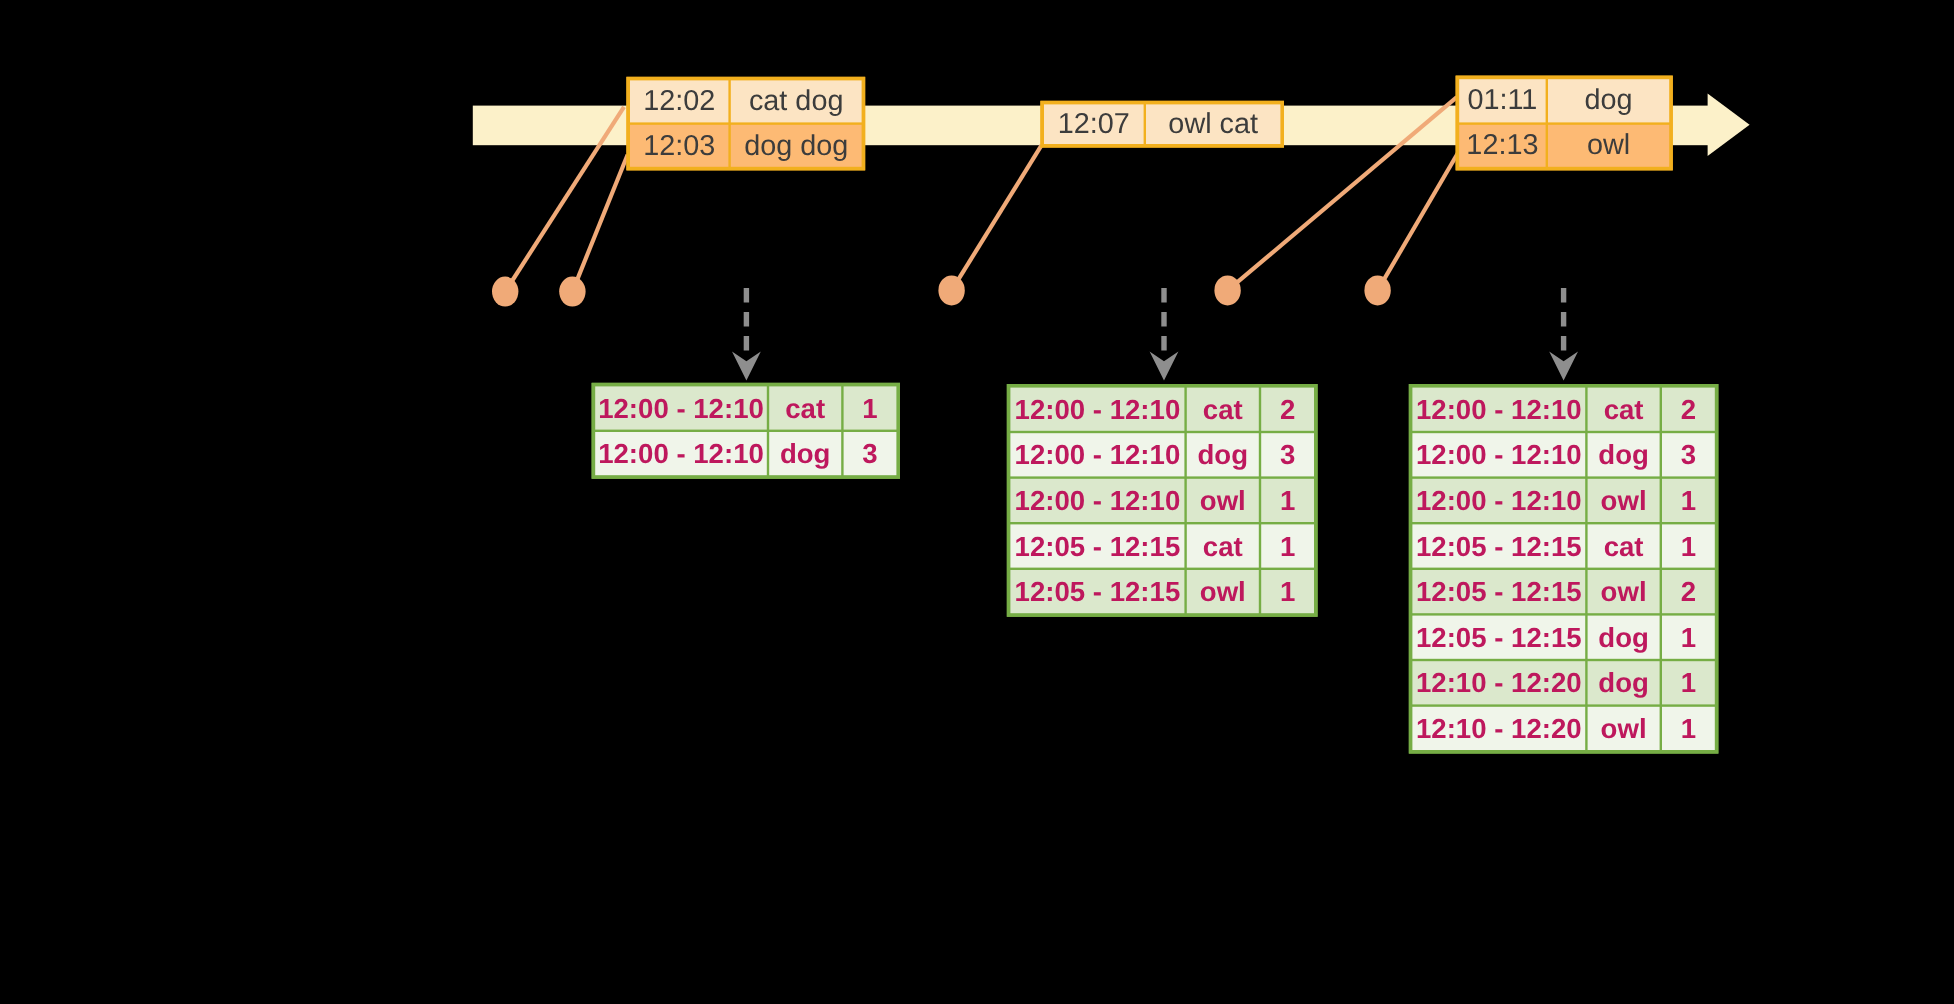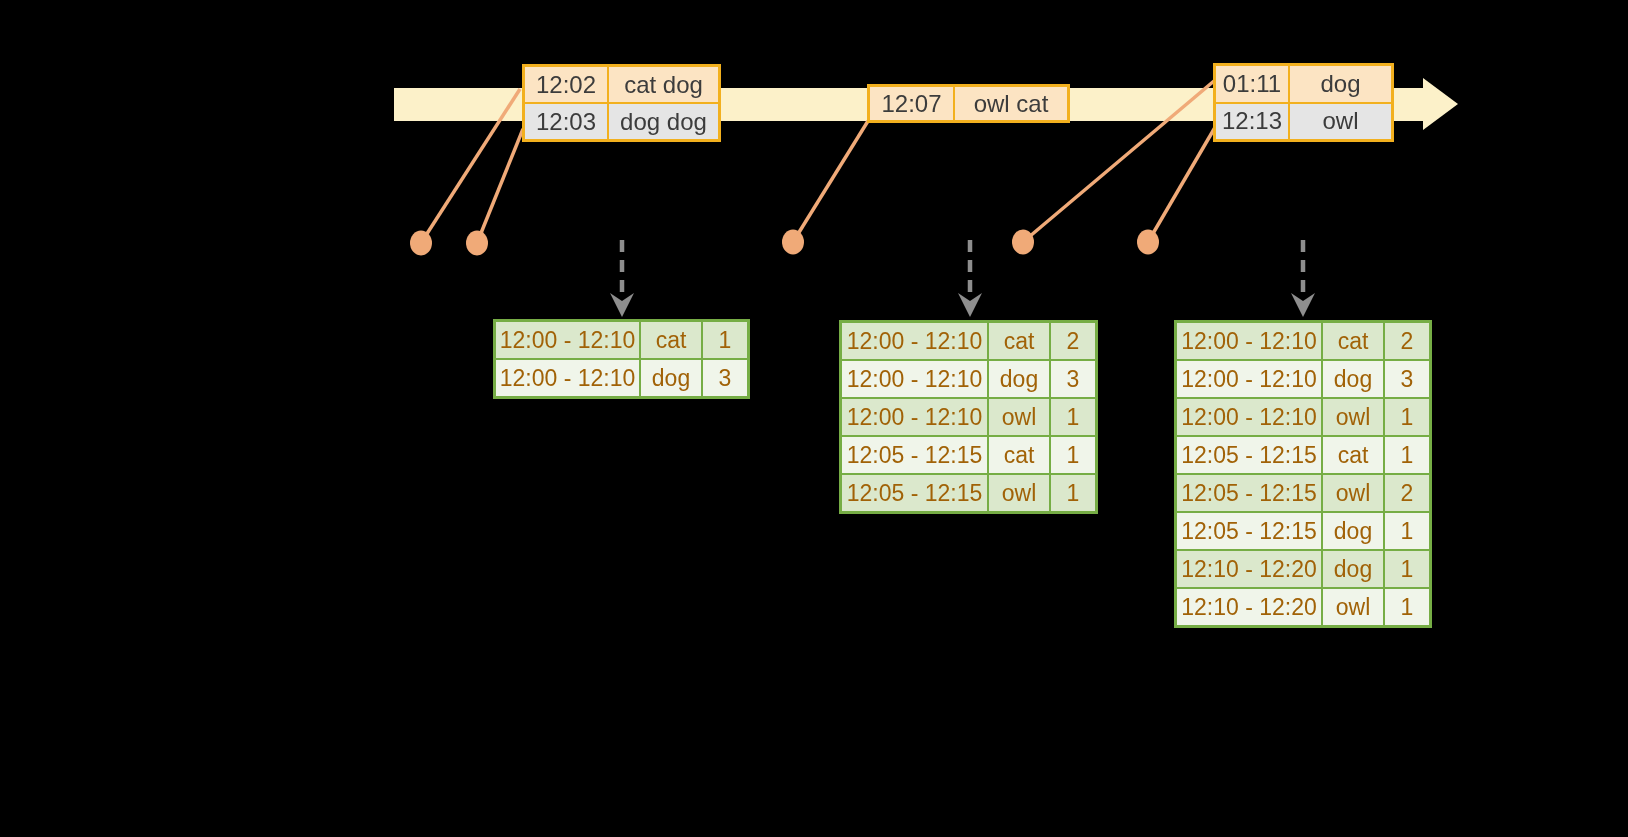--- a/index.html
+++ b/index.html
@@ -21,37 +21,38 @@
     border:3px solid #F2B01E;
     grid-gap:2px;
     box-sizing:border-box;
   }
   .ecell{
     display:flex;align-items:center;justify-content:center;
     font-size:24px;color:#3C3C3C;
     white-space:nowrap;
   }
   .erow-dark  .ecell, .ecell.erow-dark {background:#FCE4C3;}
-  .erow-light .ecell, .ecell.erow-light{background:#e5e5e5;}
+  .erow-light .ecell, .ecell.erow-light{background:#fdba74;}
 
   
   .rtable{
     position:absolute;
     display:grid;
     grid-template-columns:1fr 60px 44px;
     grid-auto-rows:36px;
     background:#76AD45;          
     border:3px solid #76AD45;
     grid-gap:2px;
     box-sizing:content-box;
   }
   .rcell{
     display:flex;align-items:center;justify-content:center;
-    font-size:23px;color:#a16207;
+    font-size:23px;color:#be185d;
     white-space:nowrap;
+    font-weight:bold;
   }
   .rrow-dark {background:#DBE8CC;}
   .rrow-light{background:#F0F5EA;}
 </style>
 </head>
 <body>
 
 <div id="canvas">
 
   <svg class="layer" viewBox="0 0 1628 837">

